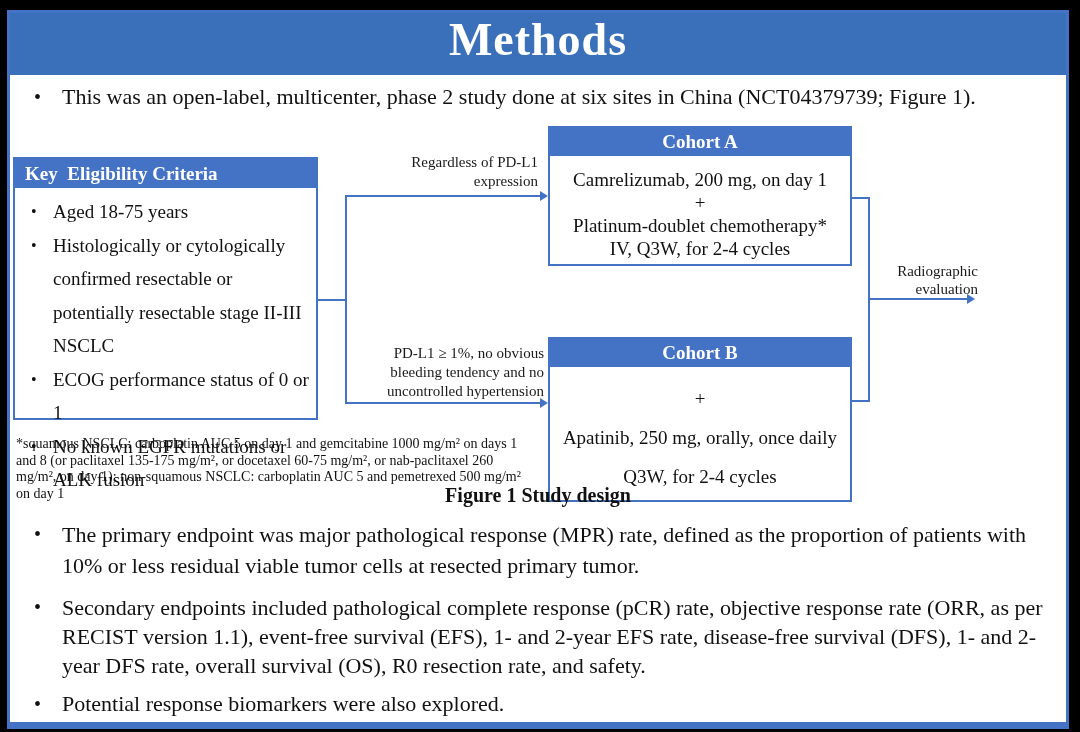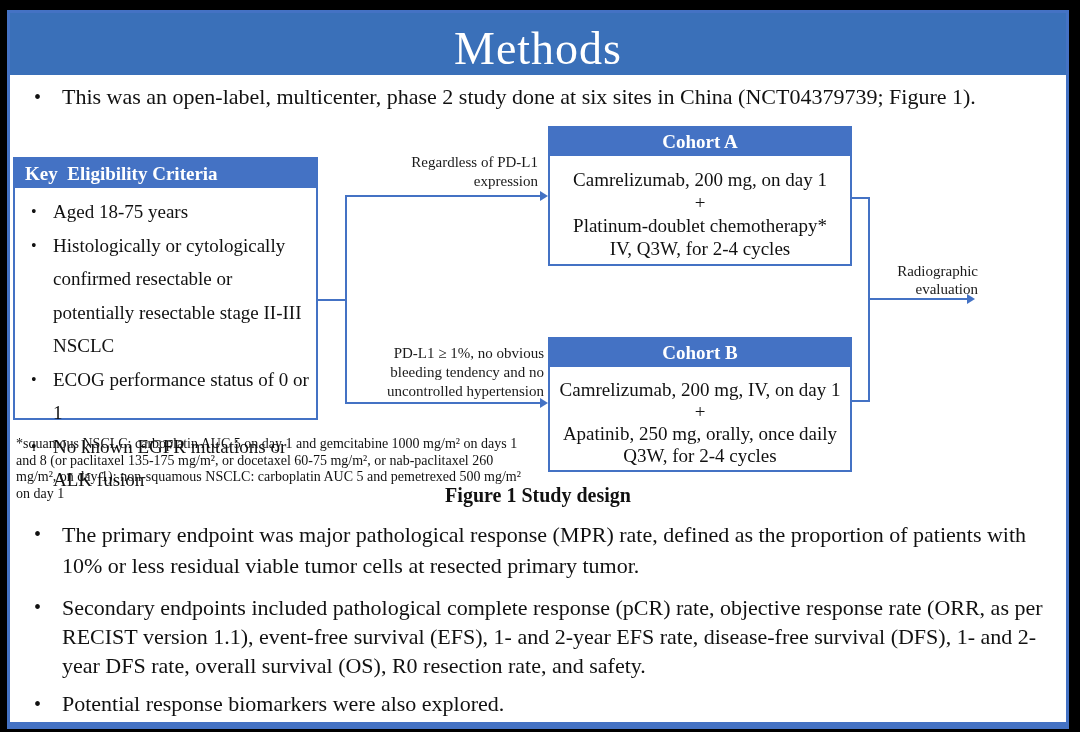--- a/index.html
+++ b/index.html
@@ -8,42 +8,42 @@
     font-family:"Liberation Serif","DejaVu Serif",serif; color:#111111;
     overflow:hidden;
   }
   .slide {
     position:absolute; left:7px; top:10px; width:1062px; height:719px;
     background:#ffffff; border:3px solid #4472c4; border-bottom-width:7px;
     box-sizing:border-box;
   }
   .banner {
     position:absolute; left:0; top:0; width:100%; height:62px;
-    background:#3a70b9; color:#ffffff; display:flex; align-items:flex-end;
-    justify-content:center; font-weight:normal; font-size:46px; letter-spacing:1px;
+    background:#3a70b9; color:#ffffff; display:flex; align-items:flex-start;
+    justify-content:center; font-weight:bold; font-size:46px; letter-spacing:1px;
   }
   .bullet-row { position:absolute; display:flex; align-items:flex-start; }
   .bullet-dot { width:28px; flex:0 0 28px; font-size:20px; line-height:inherit; }
   .bullet-text { flex:1; }
   .intro { top:70px; left:24px; width:1014px; font-size:22px; line-height:28px; }
 
   
   .dbox { position:absolute; border:2px solid #4472c4; box-sizing:border-box; background:#ffffff; }
   .dbox-header {
     background:#4472c4; color:#ffffff; font-weight:bold; font-size:19px;
     display:flex; align-items:center; box-sizing:border-box;font-family:Liberation Serif, serif;
   }
   .elig { left:3px; top:144px; width:305px; height:263px; }
   .elig .dbox-header { height:29px; padding-left:10px; white-space:pre-wrap; }
   .elig-body { padding:7px 6px 0 6px; }
   .elig-item { display:flex; font-size:19px; line-height:33.5px; }
   .elig-item .bullet-dot { width:32px; flex:0 0 32px; padding-left:10px; box-sizing:border-box; font-size:16px; }
   .cohort { left:538px; width:304px; }
   .cohort-a { top:113px; height:140px; }
-  .cohort-b { top:324px; height:135px; }
+  .cohort-b { top:324px; height:165px; }
   .cohort .dbox-header { height:28px; justify-content:center; }
   .cohort-body {
     display:flex; flex-direction:column; justify-content:space-around;
     align-items:center; text-align:center; font-size:19px;
     height:calc(100% - 28px); padding:12px 0 4px 0; box-sizing:border-box;
   }
   .surgery {
     left:966px; top:271px; width:78px; height:32px; border:2px solid #5b87cf;
     display:flex; align-items:center; justify-content:center; font-size:19px;
   }
@@ -119,21 +119,20 @@
       <div>Camrelizumab, 200 mg, on day 1</div>
       <div>+</div>
       <div>Platinum-doublet chemotherapy*</div>
       <div>IV, Q3W, for 2-4 cycles</div>
     </div>
   </div>
 
   <div class="dbox cohort cohort-b">
     <div class="dbox-header">Cohort B</div>
     <div class="cohort-body">
-      <div>Camrelizumab, 200 mg, IV, on day 1</div>
       <div>+</div>
       <div>Apatinib, 250 mg, orally, once daily</div>
       <div>Q3W, for 2-4 cycles</div>
     </div>
   </div>
 
   <div class="hline" style="left:840px; top:184px; width:20px;"></div>
   <div class="hline" style="left:840px; top:387px; width:20px;"></div>
   <div class="vline" style="left:858px; top:184px; height:205px;"></div>
   <div class="hline" style="left:858px; top:285px; width:100px;"></div>

